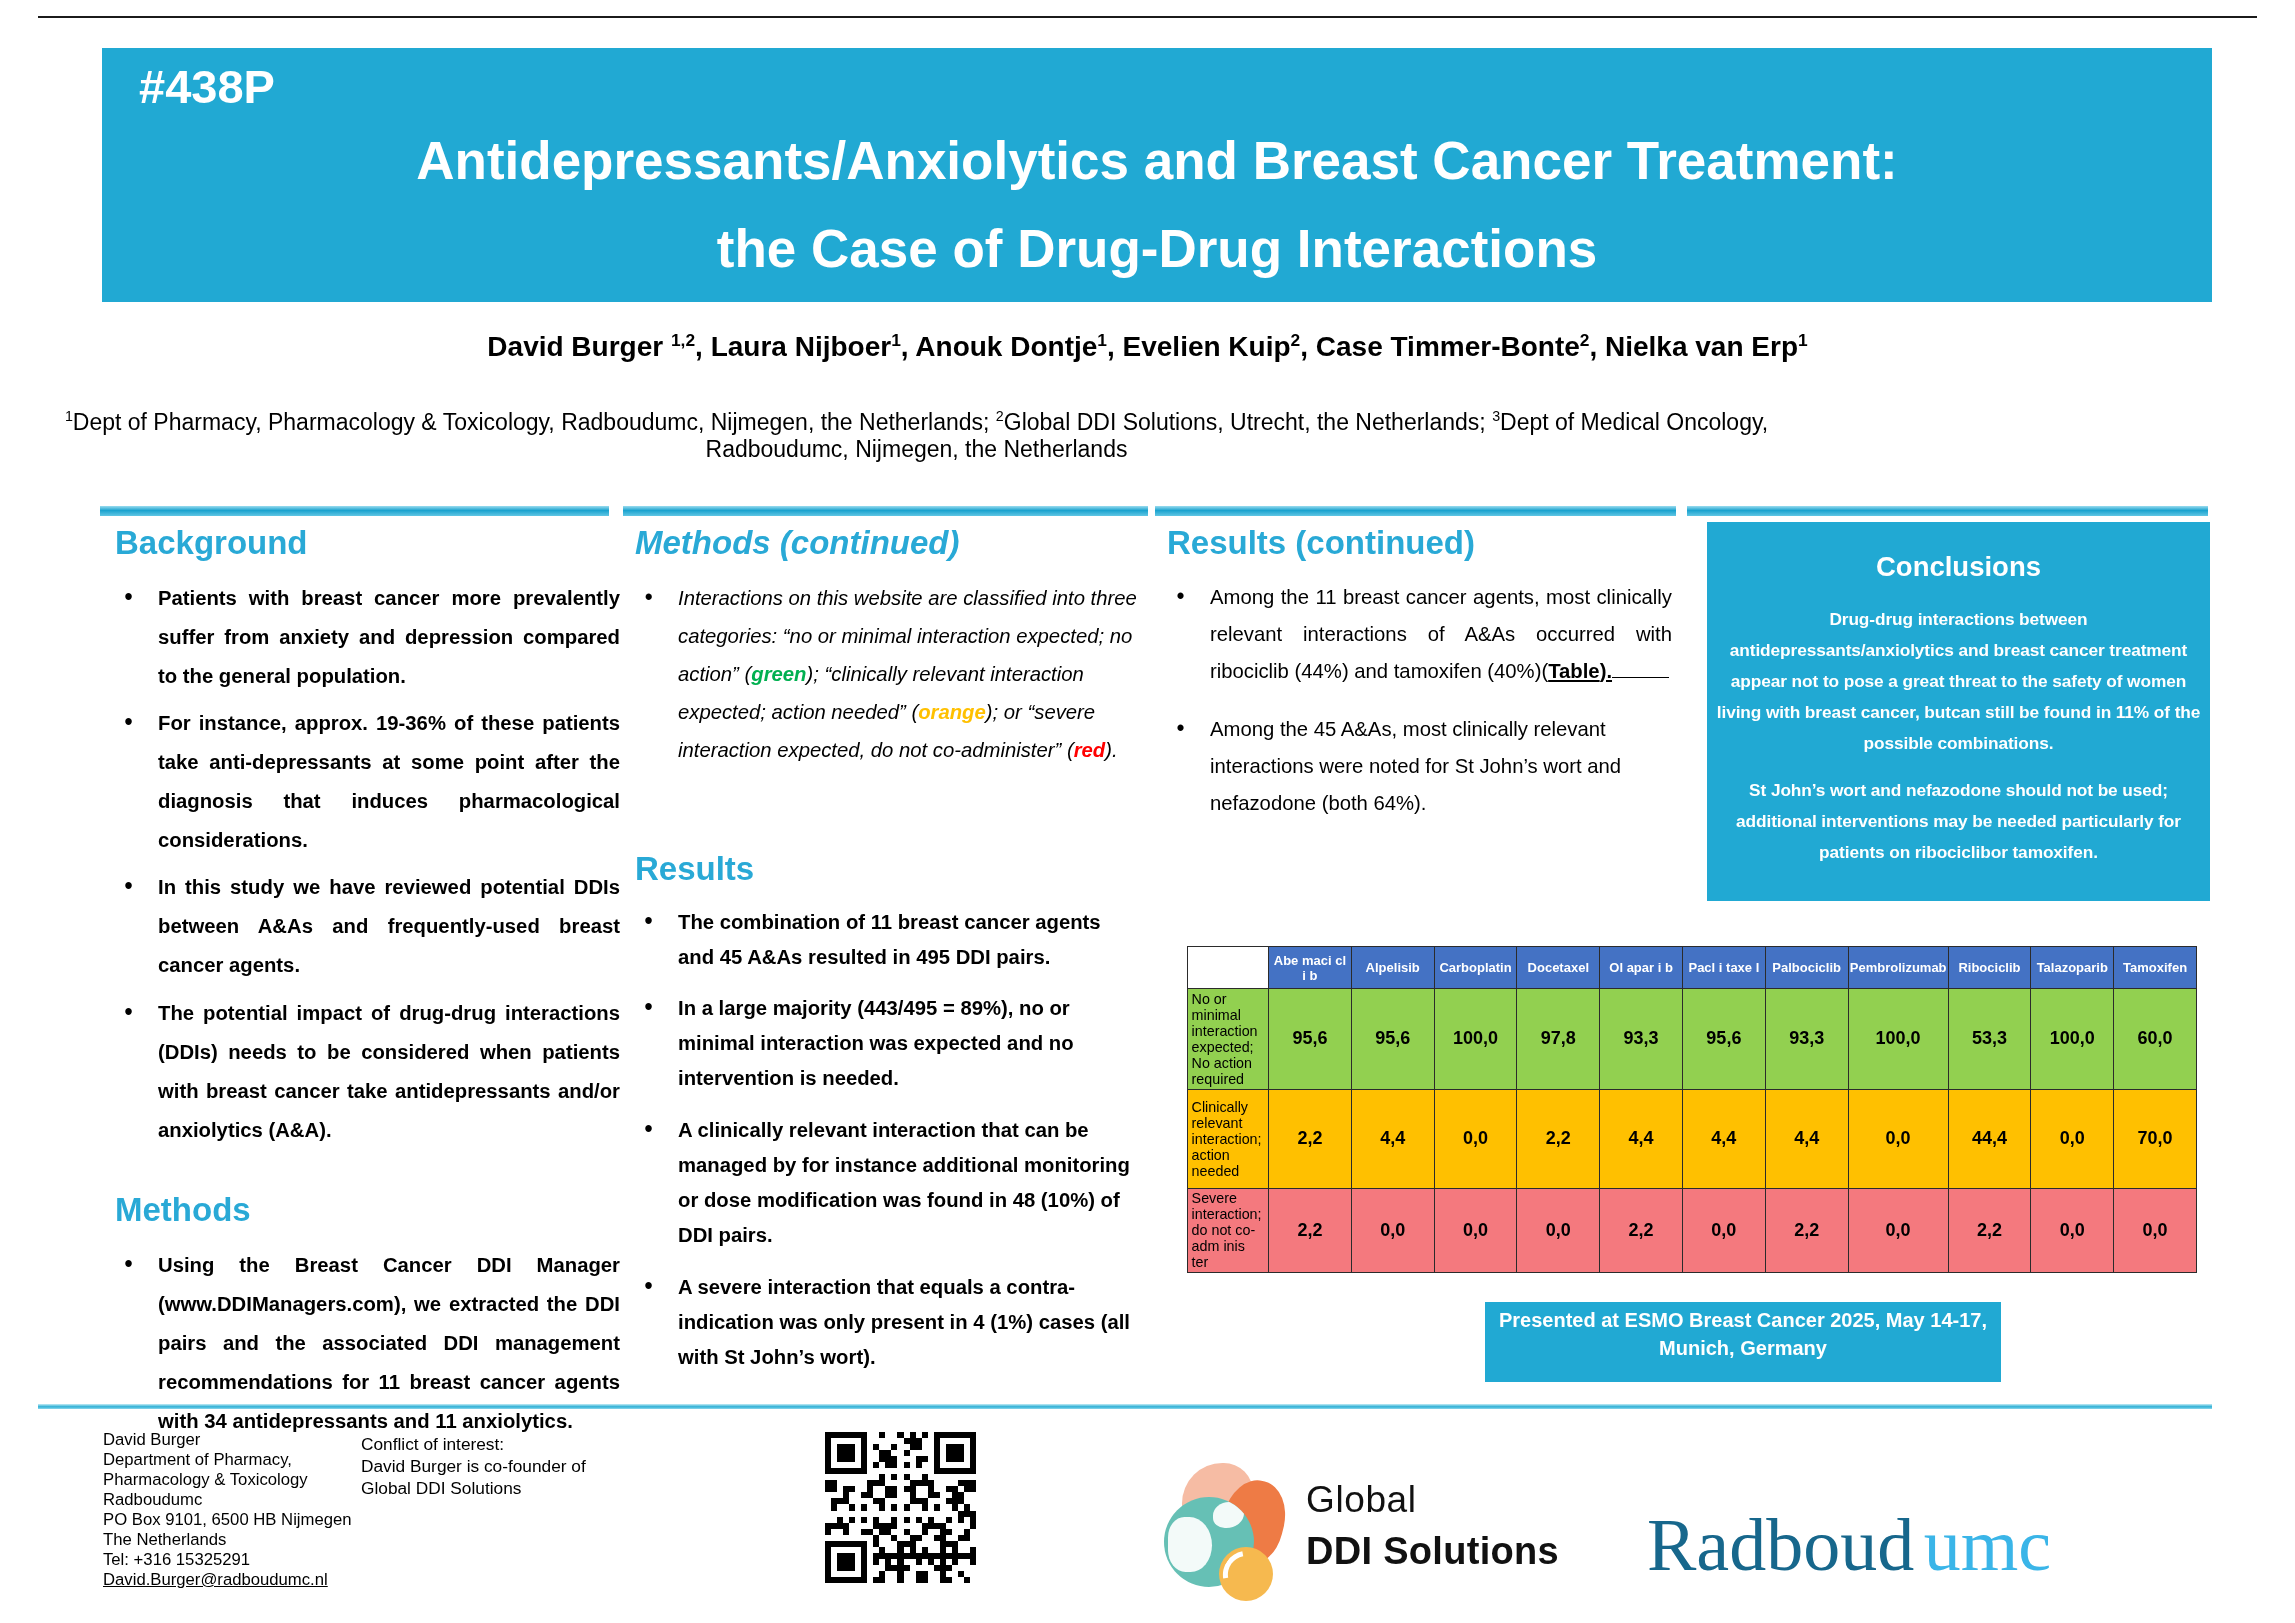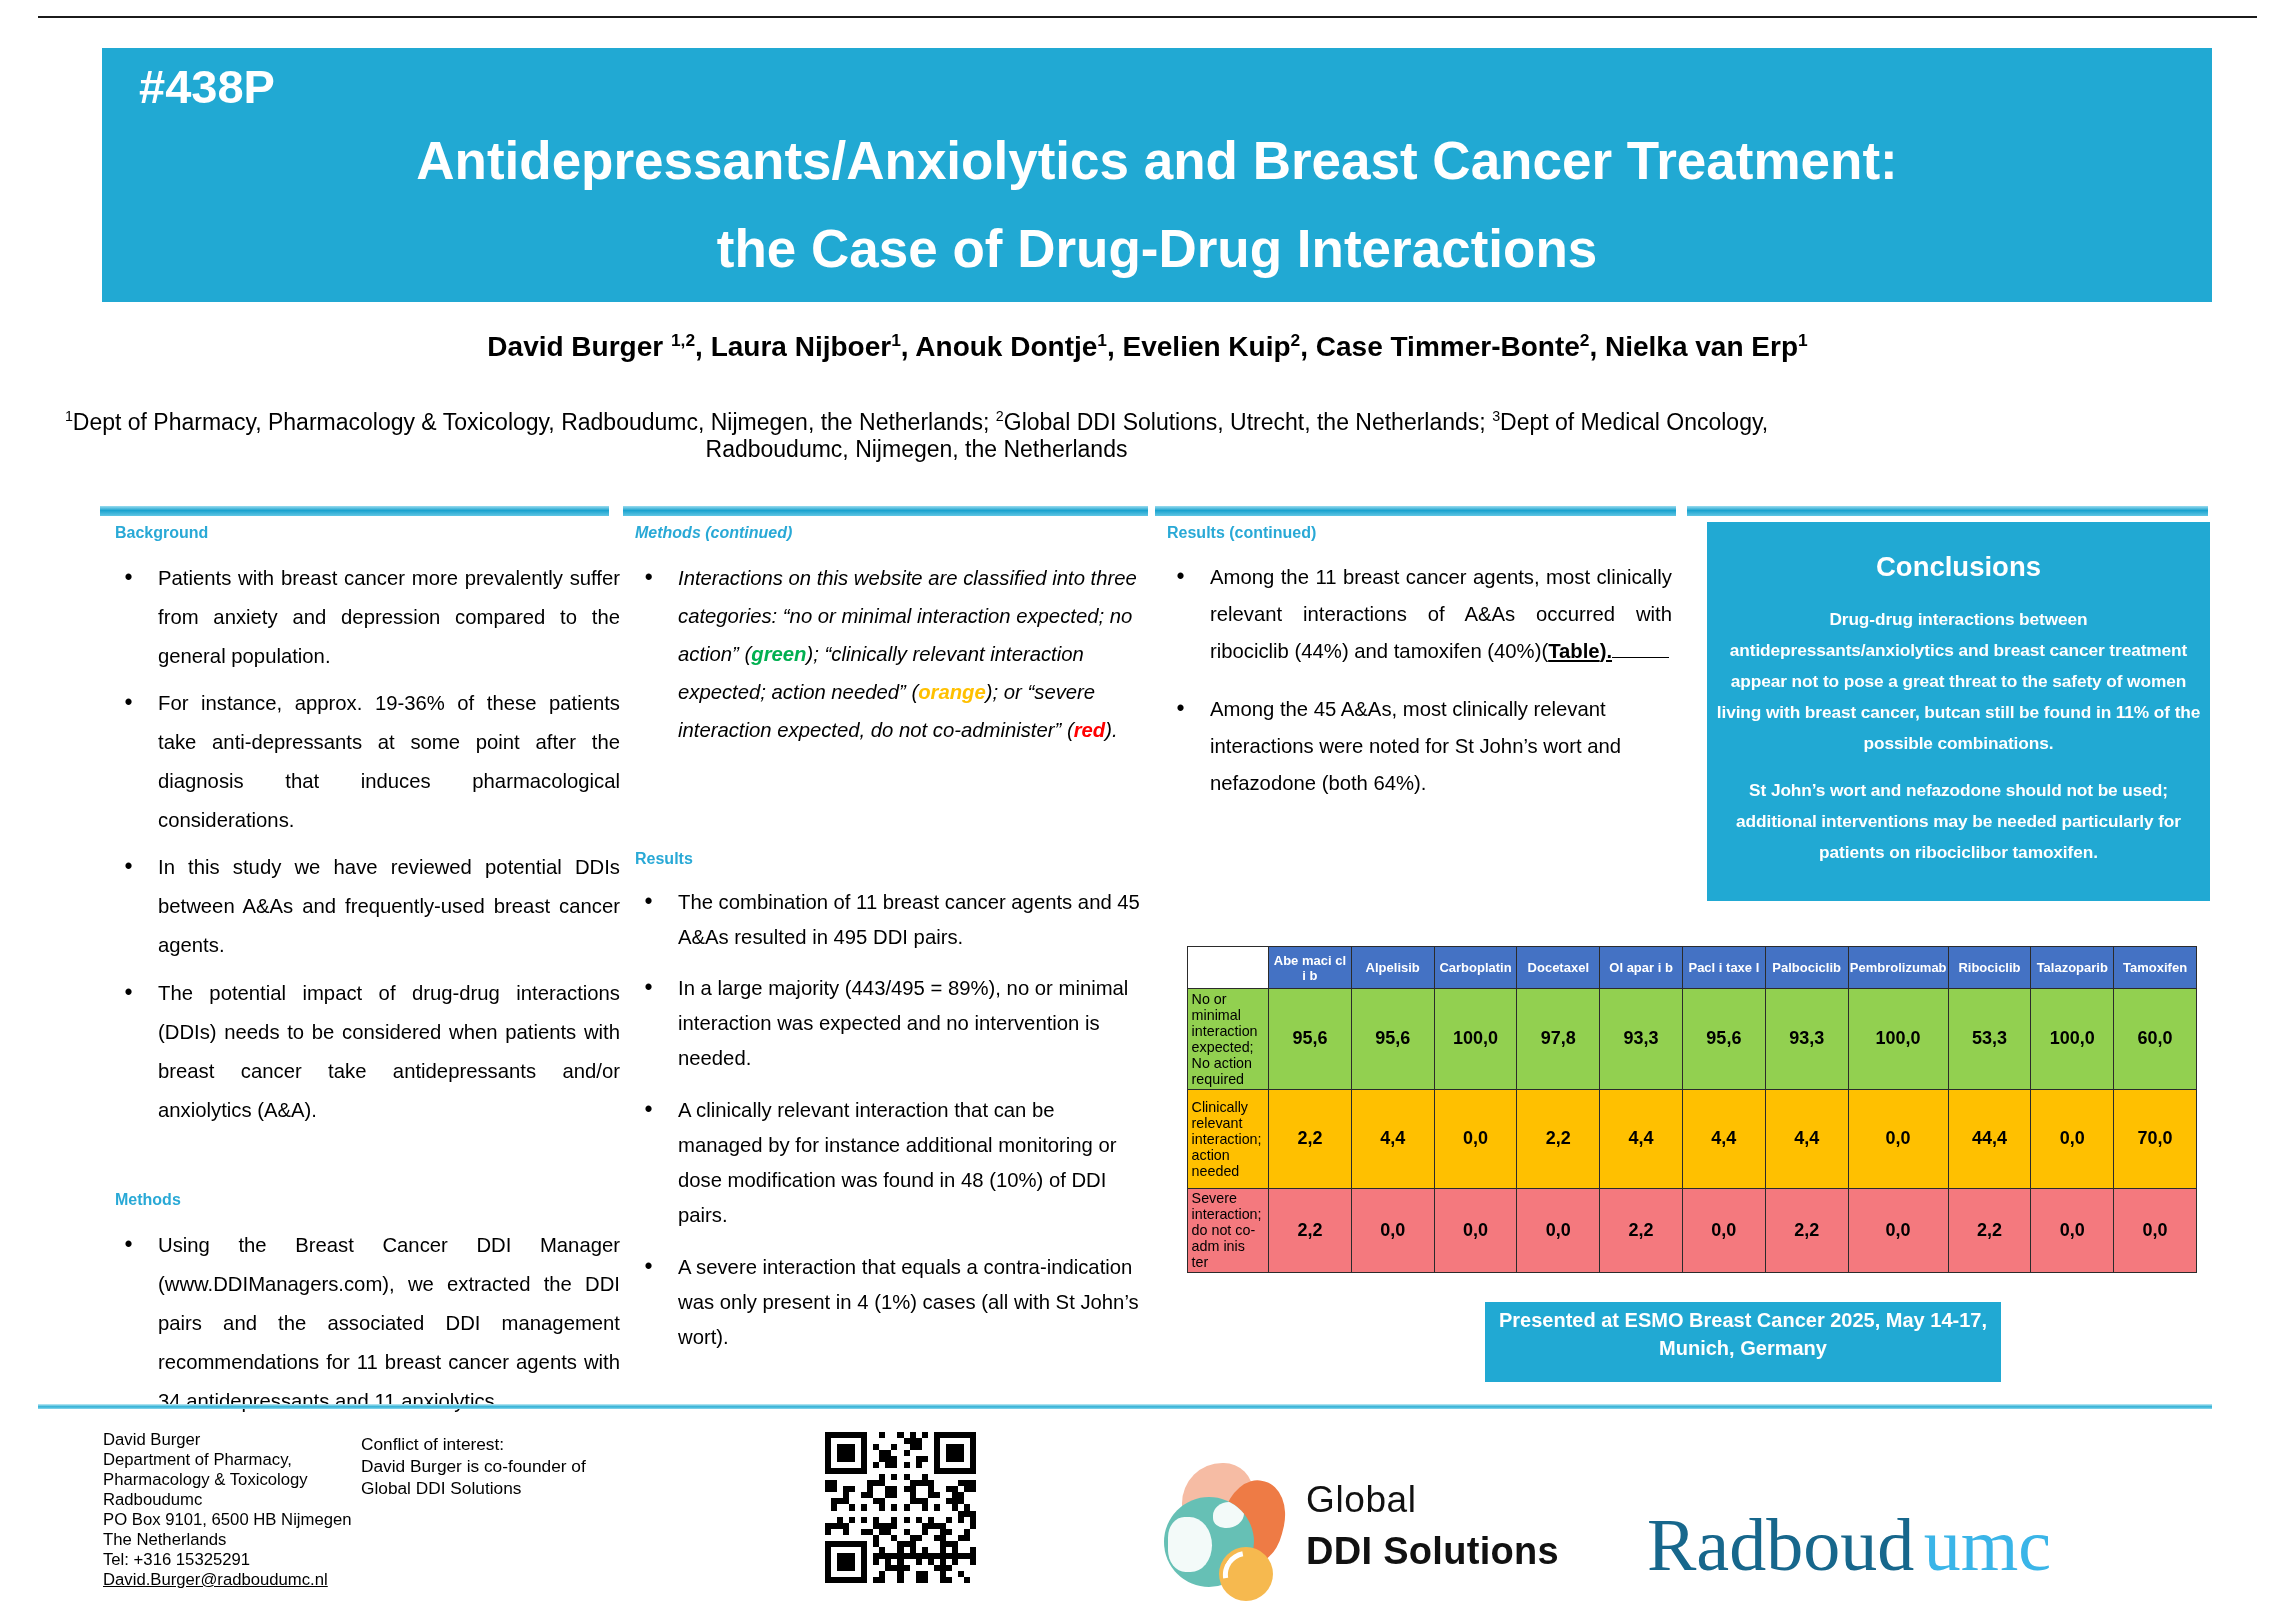--- a/index.html
+++ b/index.html
@@ -21,23 +21,23 @@
   .rule-2{left:623px;width:525px;}
   .rule-3{left:1155px;width:521px;}
   .rule-4{left:1687px;width:521px;}
   
   .colblock{position:absolute;width:505px;}
   .c1a{left:115px;top:524px;}
   .c1b{left:115px;top:1191px;}
   .c2a{left:635px;top:524px;font-style:italic;}
   .c2b{left:635px;top:850px;}
   .c3a{left:1167px;top:524px;}
-  h2.sec{color:var(--heading-cyan,#29A9D6);font-size:16px;font-weight:bold;margin:0 0 16.7px 0;}
+  h2.sec{color:var(--heading-cyan,#29A9D6);font-size:33px;font-weight:bold;margin:0 0 16.7px 0;}
   ul.bullets{list-style:none;margin:0;padding:0;}
-  ul.bullets li{position:relative;padding-left:43px;font-size:20.3px;line-height:39px;margin-bottom:8.4px;}
+  ul.bullets li{position:relative;padding-left:43px;font-size:20.3px;line-height:39px;margin-bottom:8.4px;font-weight:bold;}
   ul.bullets li::before{content:"\2022";position:absolute;left:9.6px;top:-1.2px;font-size:23px;}
   .justify li,.bullet-par.justify{text-align:justify;}
   .bullet-par{position:relative;padding-left:43px;font-size:20.3px;line-height:38px;}
   .bullet-par::before{content:"\2022";position:absolute;left:9.6px;top:-1.2px;font-size:23px;}
   .c2b ul.bullets li{line-height:35px;margin-bottom:16.7px;}
   .c3a .bullet-par{line-height:37px;margin-bottom:21.5px;}
   .word-green{color:var(--word-green,#00B050);font-weight:bold;}
   .word-orange{color:var(--word-orange,#FFC000);font-weight:bold;}
   .word-red{color:var(--word-red,#FF0000);font-weight:bold;}
   .tbl-word{font-weight:bold;text-decoration:underline;}

